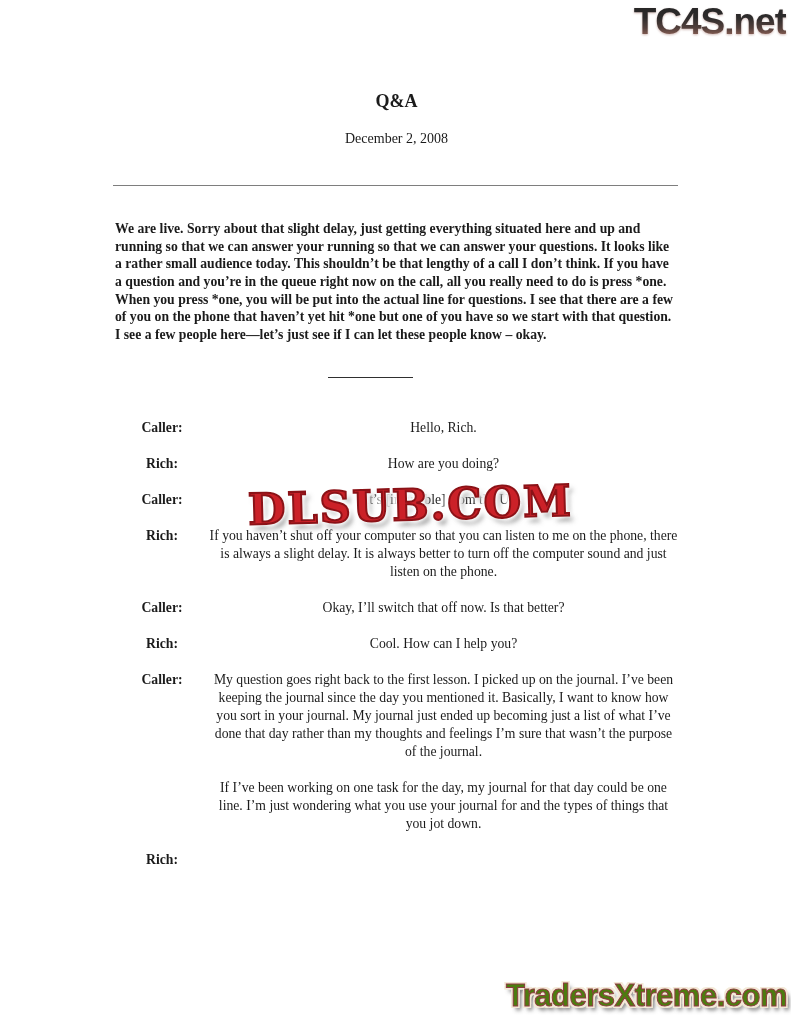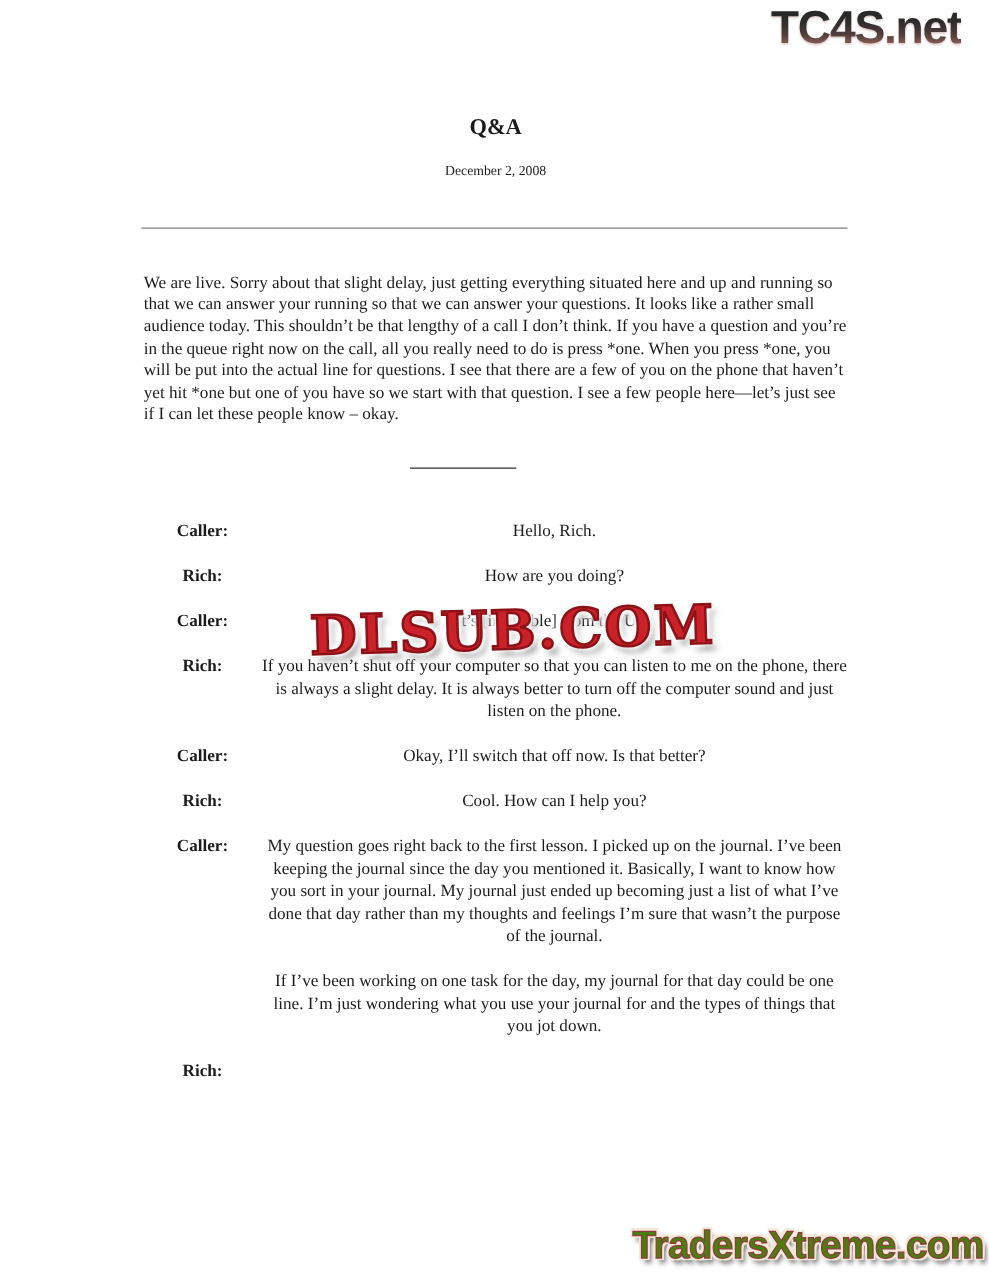--- a/index.html
+++ b/index.html
@@ -2,33 +2,33 @@
 <html><head>
 <meta charset="utf-8">
 <style>
   html,body{margin:0;padding:0;}
   body{
     width:791px;height:1024px;background:#ffffff;position:relative;overflow:hidden;
     font-family:"Liberation Serif", serif;color:#1b1b1b;
   }
   
   .top-logo{
-    position:absolute;top:3px;right:22px;
+    position:absolute;top:3px;right:5px;
     font-family:"Liberation Sans", sans-serif;font-weight:bold;
     font-size:37px;letter-spacing:-1px;line-height:1;
     background:linear-gradient(180deg,#242424 0%,#2e2c2c 40%,#53403c 68%,#8a6056 88%,#b08577 100%);
     -webkit-background-clip:text;background-clip:text;color:transparent;
     filter:drop-shadow(0 1px 1px rgba(150,100,90,0.45));
   }
   
   .content{position:absolute;left:115px;top:0;width:563px;}
   .title{ text-align:center;font-weight:bold;font-size:18px;padding-top:92px;line-height:1.1;}
-  .date{ text-align:center;font-size:11px;margin-top:19px;line-height:1.1;}
+  .date{ text-align:center;font-size:14px;margin-top:19px;line-height:1.1;}
   .rule{ border:none;border-top:1px solid #7e7e7e;height:0;width:565px;margin:39px 0 0 -2px;}
-  .intro{ margin-top:34px;font-size:13.7px;line-height:17.6px;text-align:left;}
+  .intro{ margin-top:34px;font-size:13.7px;line-height:17.6px;text-align:left;font-weight:bold;}
   .short-rule{ border:none;border-top:1px solid #2f2f2f;height:0;width:85px;margin:34px 0 0 213px;}
   .dialogue{ margin-top:41px;font-size:13.7px;line-height:18px;text-align:center;}
   .row{display:flex;margin-bottom:18px;}
   .speaker{width:94px;flex-shrink:0;font-weight:bold;}
   .speech{width:469px;}
   
   .watermark{
     position:absolute;left:248px;top:484px;z-index:5;
     font-family:"DejaVu Serif", serif;font-weight:bold;
     font-size:43px;line-height:1;letter-spacing:2px;

